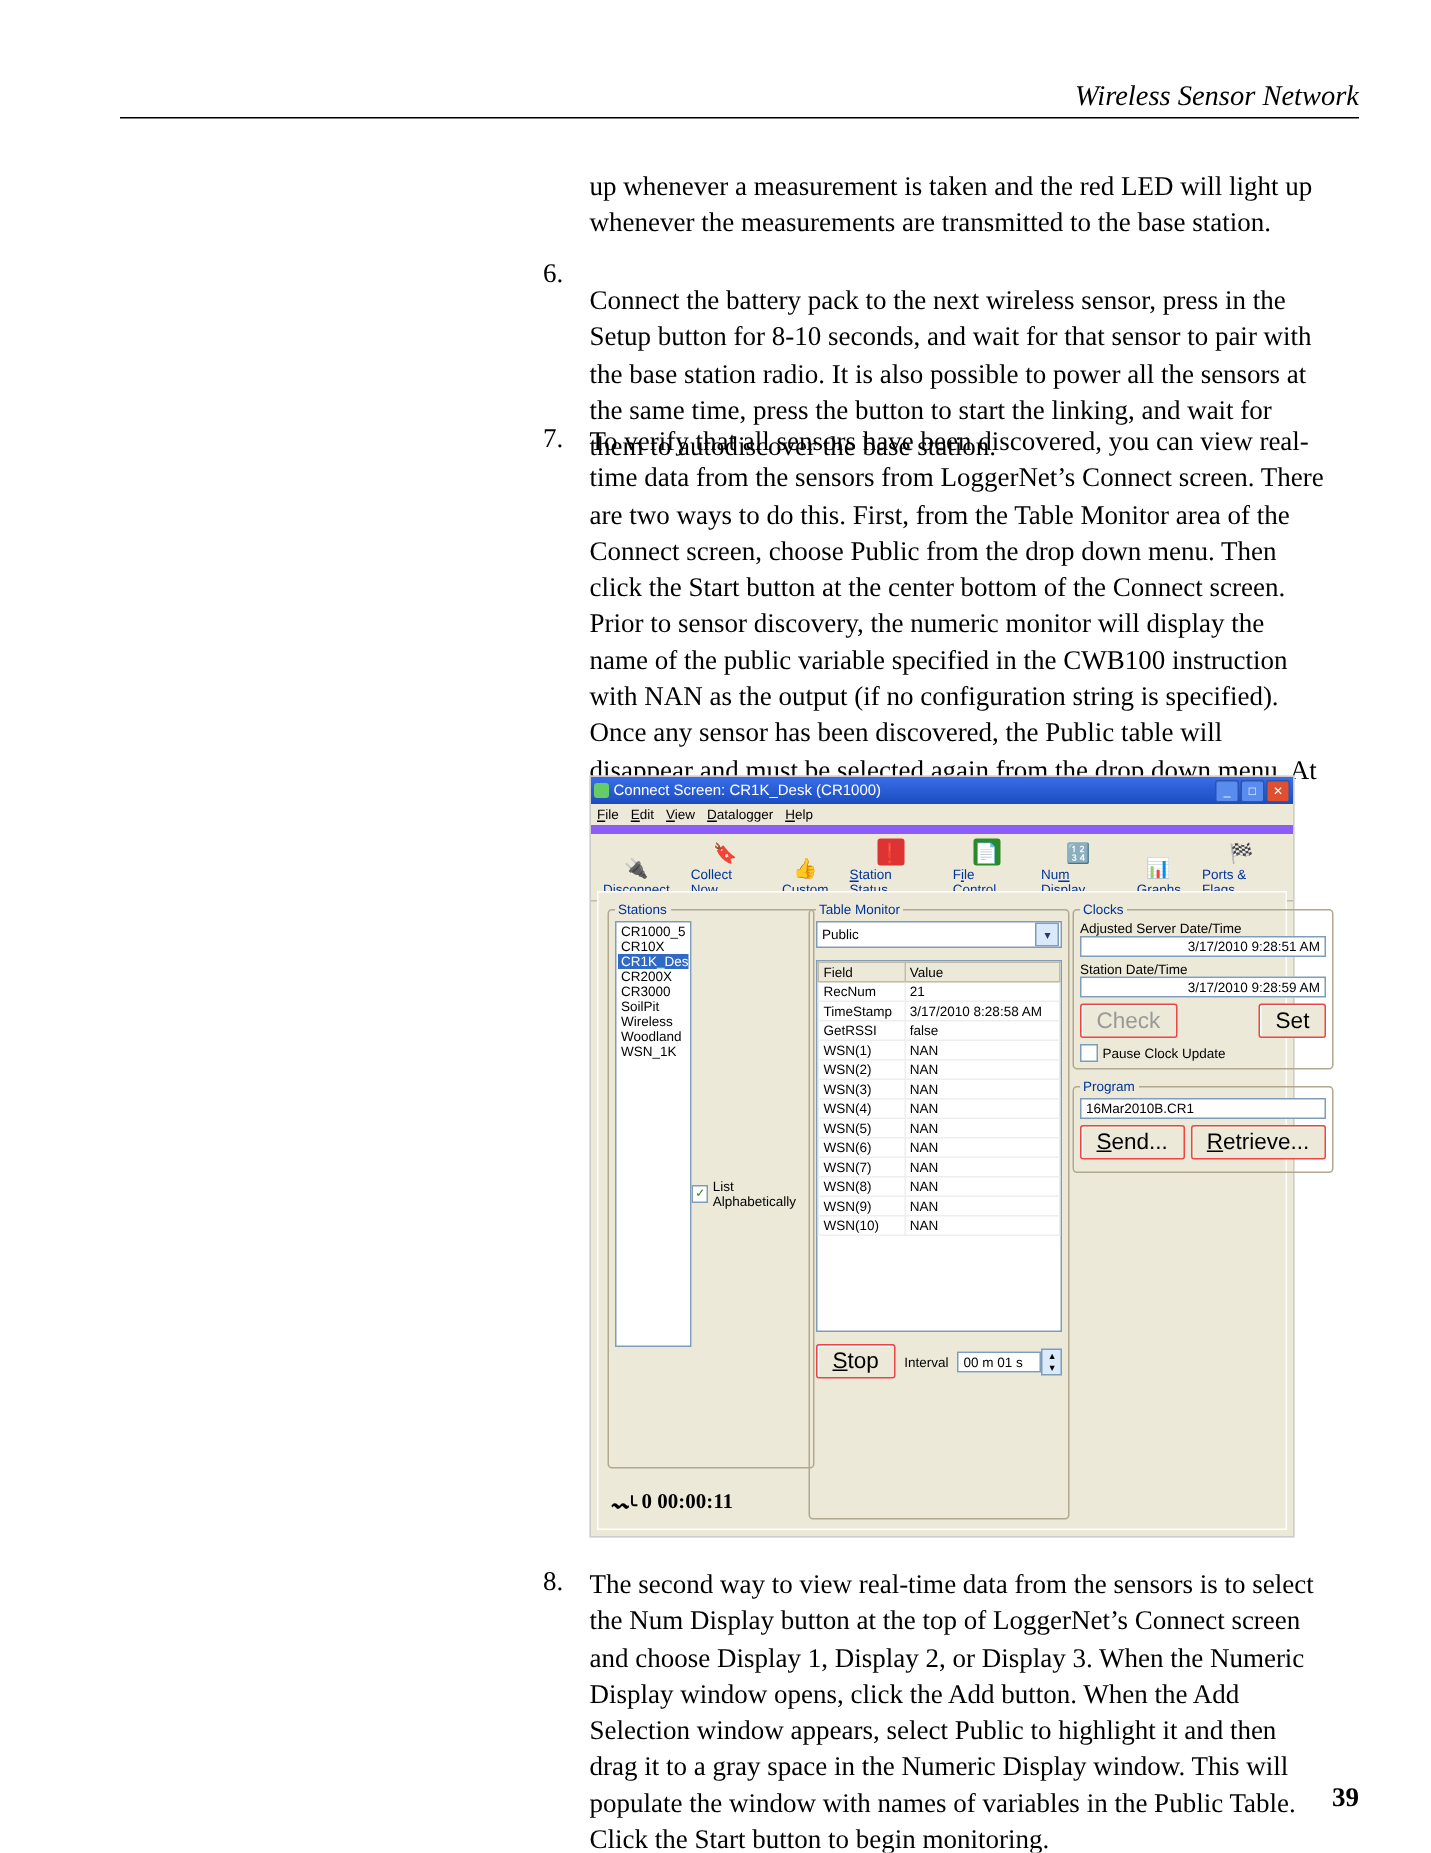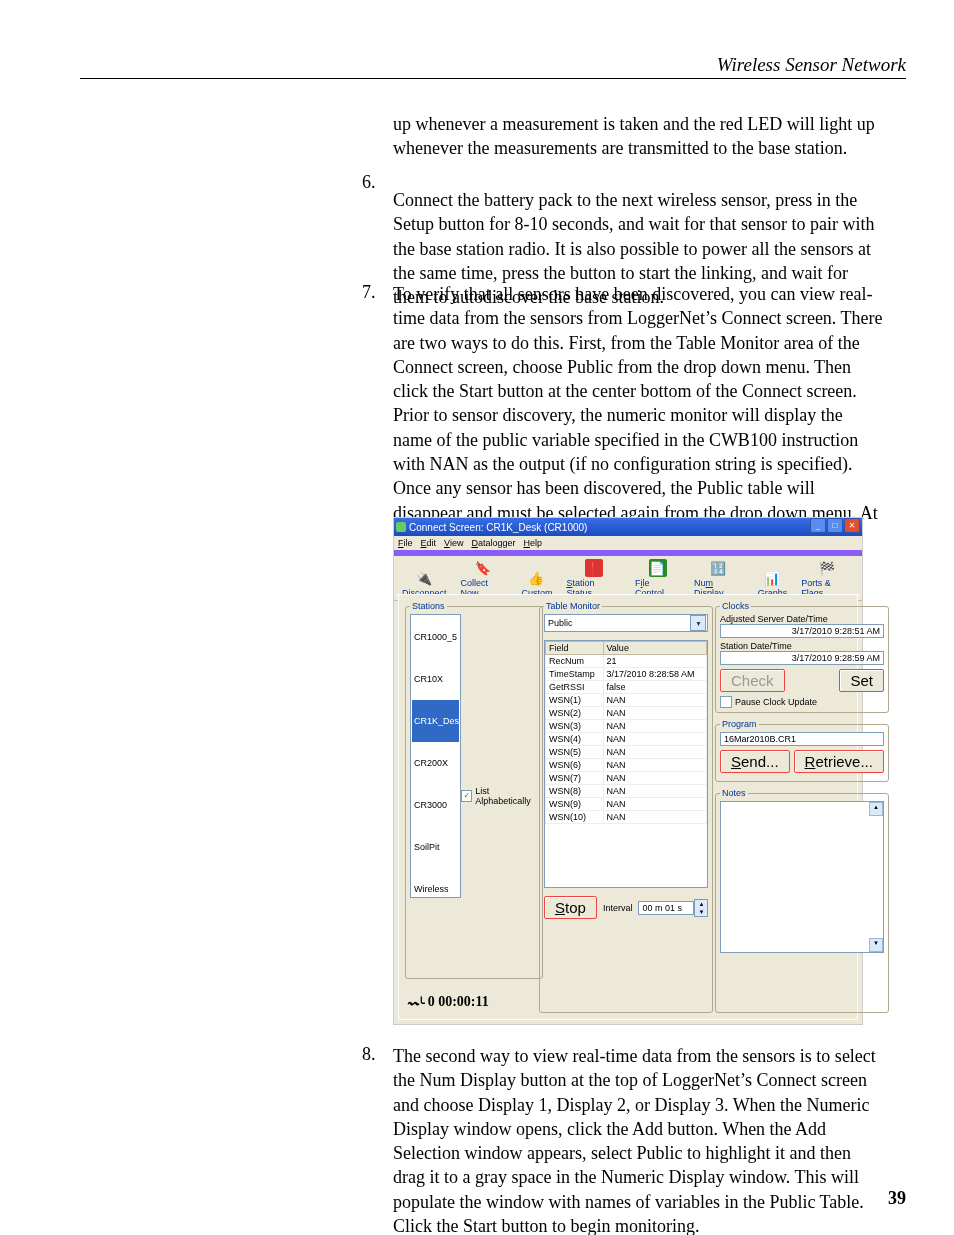--- a/index.html
+++ b/index.html
@@ -4,40 +4,40 @@
 <style>
   html,body{margin:0;padding:0;background:#fff;font-family:"Times New Roman",Times,serif;color:#000}
   .page{width:954px;height:1235px;position:relative;margin:0 auto;box-sizing:border-box}
   .hr{position:absolute;left:80px;right:48px;top:78px;border-top:1px solid #000}
   .running-head{position:absolute;right:48px;top:54px;font-style:italic;font-size:19px}
   .page-num{position:absolute;right:48px;bottom:26px;font-weight:bold;font-size:18px}
   .body-block{position:absolute;left:393px;right:70px;font-size:18px;line-height:1.35}
   .list-num{position:absolute;font-size:18px}
   .fig{position:absolute;left:393px;top:517px;width:468px;height:506px;border:1px solid #ccc;background:#ece9d8;font-family:Tahoma,Arial,sans-serif;font-size:9px;color:#000}
   
-  .titlebar{height:18px;background:linear-gradient(#3a6ee8,#1a4cc0);color:#fff;display:flex;justify-content:space-between;padding:0 2px;font-size:10px}
+  .titlebar{height:18px;background:linear-gradient(#3a6ee8,#1a4cc0);color:#fff;display:flex;align-items:center;justify-content:space-between;padding:0 2px;font-size:10px}
   .titlebar .t-left{display:flex;align-items:center;gap:3px}
   .titlebar .dot{width:10px;height:10px;background:#6c6;border-radius:2px}
   .titlebar .wbtns{display:flex;gap:1px}
   .titlebar .wb{width:14px;height:13px;background:#5a8cf0;border:1px solid #2a54b0;border-radius:2px;display:flex;align-items:center;justify-content:center;font-size:8px;color:#fff}
   .titlebar .wb.close{background:#e05030}
   .menubar{height:14px;background:#ece9d8;border-bottom:6px solid #8b5cf6;display:flex;gap:8px;padding:0 4px;align-items:center}
   .menubar span u{text-decoration:underline}
   .toolbar{height:40px;background:#ece9d8;border-bottom:1px solid #c0bca8;display:flex;gap:14px;padding:2px 8px 2px 8px;align-items:flex-end}
   .tbtn{display:flex;flex-direction:column;align-items:center;gap:1px;color:#003399;font-size:9px}
   .tbtn .ic{width:18px;height:18px;display:flex;align-items:center;justify-content:center;border-radius:2px;font-size:13px}
   .content{position:absolute;top:76px;bottom:4px;left:4px;right:4px;background:#ece9d8;border:1px solid #fff;box-sizing:border-box;padding:6px;display:flex;gap:6px}
   .col{display:flex;flex-direction:column;gap:6px}
   .col.l{width:128px}
   .col.m{width:170px}
   .col.r{flex:1}
   fieldset{border:1px solid #b0a890;border-radius:3px;margin:0;padding:3px 4px 4px 4px}
   legend{color:#003399;font-size:9px;padding:0 2px}
   .listbox{background:#fff;border:1px solid #7f9db9;height:280px;overflow:hidden;padding:1px}
-  .listbox div{padding:16px 2px;white-space:nowrap}
+  .listbox div{padding:0 2px;white-space:nowrap}
   .listbox .sel{background:#316ac5;color:#fff}
   .chk{display:flex;align-items:center;gap:3px;margin-top:3px}
   .chk .box{width:10px;height:10px;background:#fff;border:1px solid #7f9db9;display:inline-flex;align-items:center;justify-content:center;font-size:8px;color:#2a7f2a}
   .elapsed{margin-top:6px;padding:3px;font-size:14px;font-family:"Times New Roman",serif;display:flex;align-items:center;gap:4px;font-weight:bold}
   .elapsed .wave{font-size:11px;letter-spacing:-1px}
   .combo{height:16px;background:#fff;border:1px solid #7f9db9;display:flex;align-items:center;justify-content:space-between;padding:0 1px 0 3px}
   .combo .dd{width:14px;height:14px;background:#dbeafb;border:1px solid #7f9db9;display:flex;align-items:center;justify-content:center;font-size:8px;color:#336}
   .tbl{background:#fff;border:1px solid #7f9db9;margin-top:8px;height:246px;overflow:hidden}
   .tbl table{border-collapse:collapse;width:100%;font-size:9px}
   .tbl th{background:#ece9d8;border:1px solid #c0bca8;text-align:left;font-weight:normal;padding:1px 3px}
@@ -255,27 +255,20 @@
 
         <fieldset>
           <legend>Program</legend>
           <div class="ro">16Mar2010B.CR1</div>
           <div class="clockrow">
             <div class="wbtn"><u>S</u>end...</div>
             <div class="wbtn"><u>R</u>etrieve...</div>
           </div>
         </fieldset>
 
-        <fieldset style="flex:1">
-          <legend>Notes</legend>
-          <div class="notesbox">
-            <div class="sb">▴</div>
-            <div class="sb b">▾</div>
-          </div>
-        </fieldset>
       </div>
     </div>
   </div>
 
   <div class="list-num" style="left:362px;top:1044px">8.</div>
   <div class="body-block" style="top:1044px">The second way to view real-time data from the sensors is to select the Num Display button at the top of LoggerNet’s Connect screen and choose Display 1, Display 2, or Display 3.  When the Numeric Display window opens, click the Add button.  When the Add Selection window appears, select Public to highlight it and then drag it to a gray space in the Numeric Display window.  This will populate the window with names of variables in the Public Table.  Click the Start button to begin monitoring.</div>
 
   <div class="page-num">39</div>
 </div>
 

